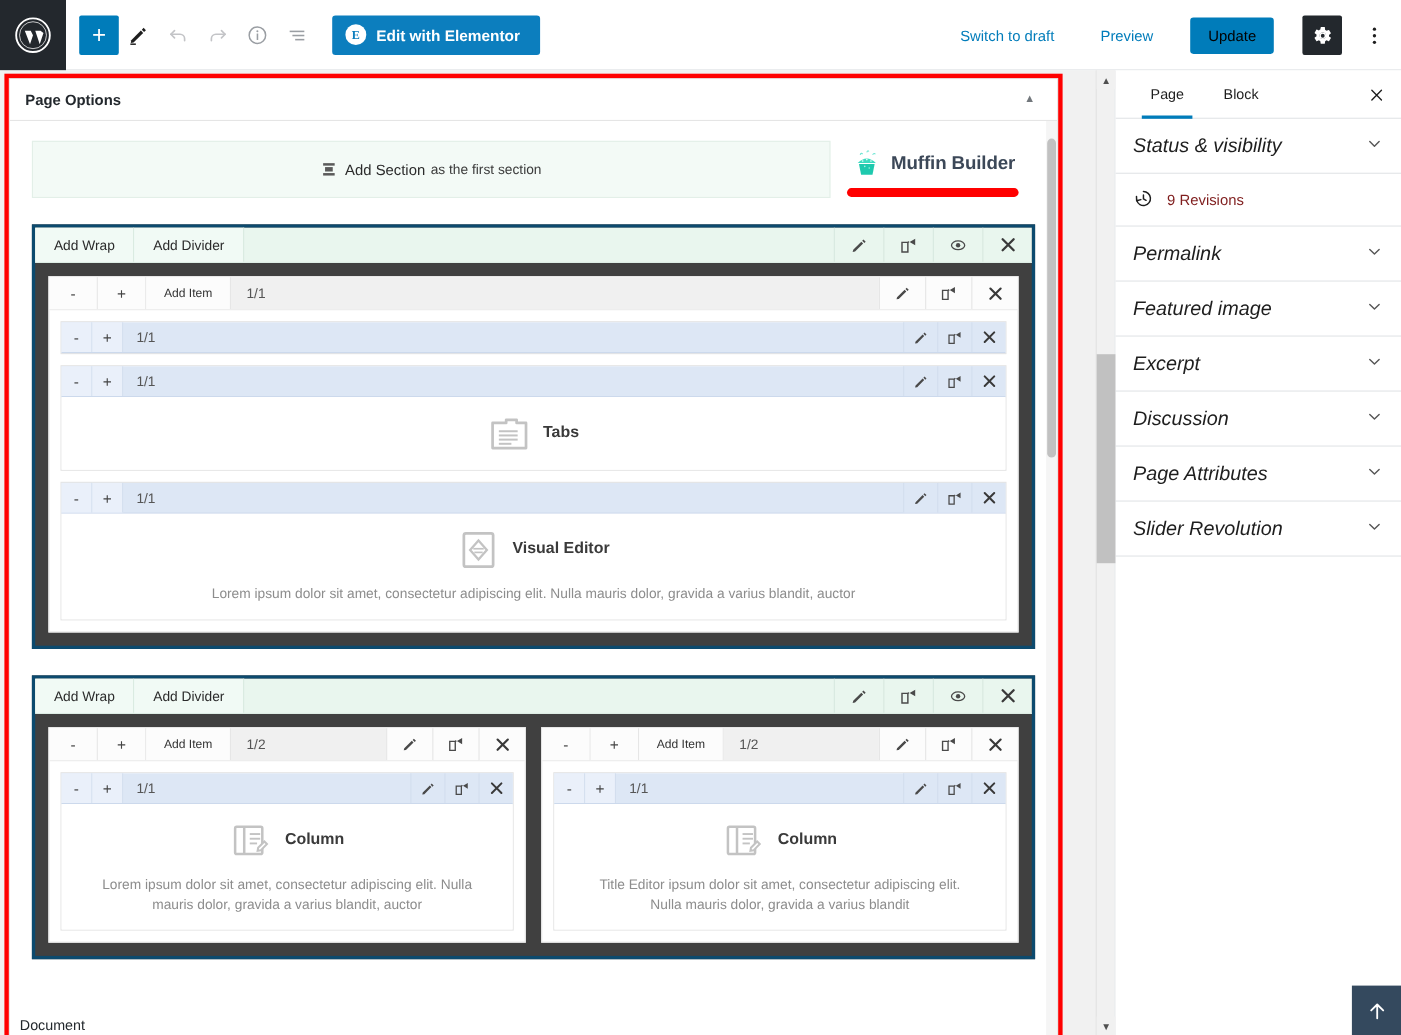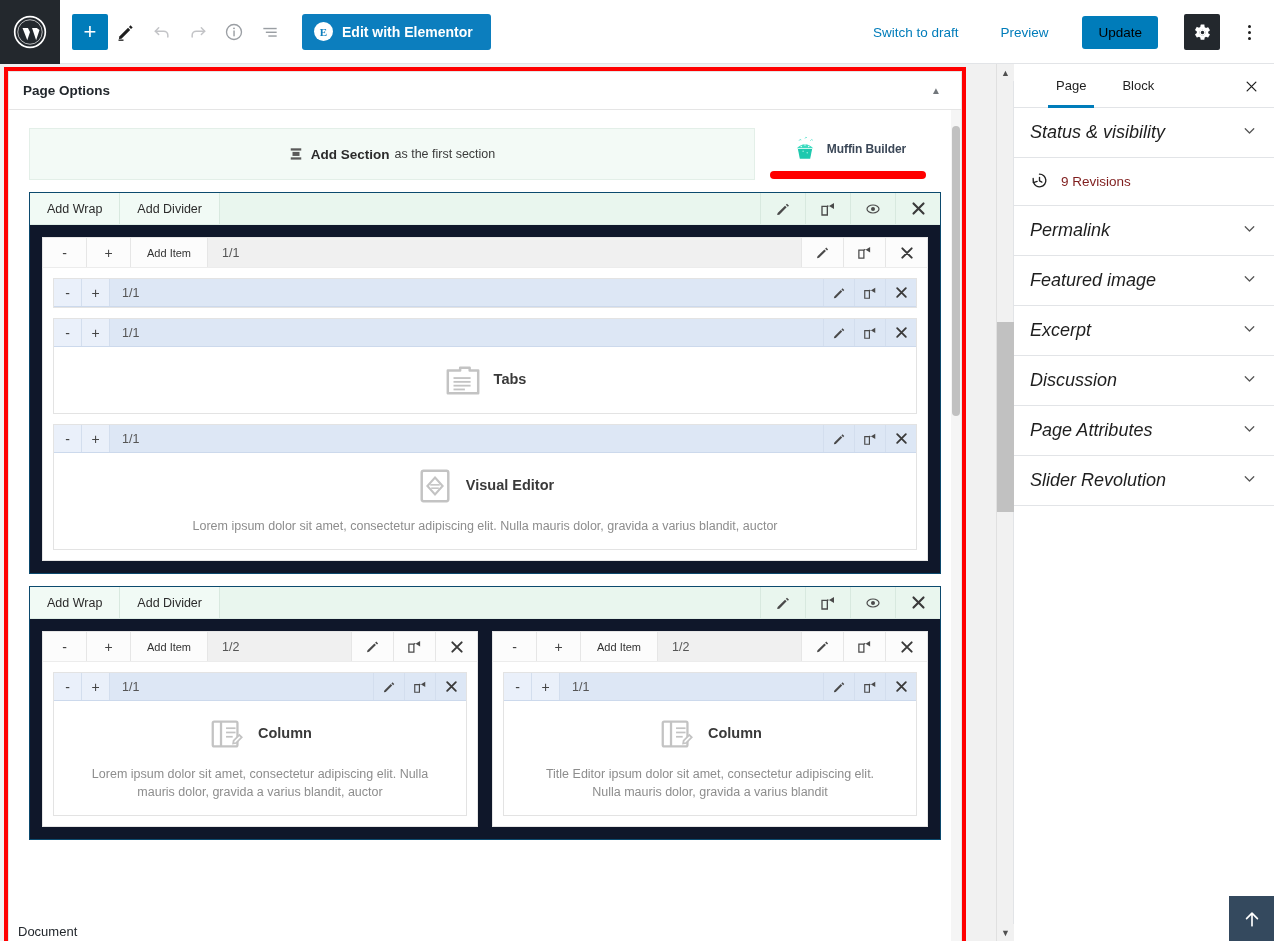--- a/index.html
+++ b/index.html
@@ -121,35 +121,35 @@
   }
 
   
   .addsec-row { display:flex; align-items:flex-start; gap: 0; }
   .addsec-bar {
     flex: 1; height: 52px; background: #f3faf6;
     border: 1px solid #e3efe8;
     display:flex; align-items:center; justify-content:center;
     cursor:pointer; font-size: 13.5px; color:#2b2b2b;
   }
-  .addsec-bar .strong { font-weight: 700; margin-left: 8px;}
+  .addsec-bar .strong { font-weight: 400; margin-left: 8px;}
   .addsec-bar .light { font-weight: 400; font-size: 12.5px; margin-left: 5px; color:#3b3b3b;}
   .sec-ico { width:14px; height:14px; display:inline-block; }
   .muffin-brand {
     width: 186px; flex: 0 0 186px;
     display:flex; flex-direction:column; align-items:center; justify-content:center;
     padding-top: 6px;
   }
   .muffin-row { display:flex; align-items:center; gap:7px; }
-  .muffin-txt { font-size: 12px; font-weight: 700; color:#3c4858; letter-spacing:-0.1px;}
+  .muffin-txt { font-size: 17px; font-weight: 700; color:#3c4858; letter-spacing:-0.1px;}
   .muffin-underline { width: 156px; height: 8px; background:#ff0000; border-radius: 4px; margin-top: 7px;}
 
   
   .section-block {
-    margin-top: 12px; border: 1px solid #0c4a6e; background:#0f172a;
+    margin-top: 24px; border: 3px solid #0c4a6e; background:#404040;
   }
   .section-bar {
     height: 32px; display:flex; align-items:stretch;
     background: #e9f6ee; border-bottom: 1px solid #dfeee6;
   }
   .sb-btn {
     padding: 0 17px; display:flex; align-items:center;
     font-size: 12.5px; color:#2b2b2b; cursor:pointer;
     border-right: 1px solid #d8e9df; background:#f1faf5;
   }
@@ -242,21 +242,21 @@
     background:#c1c1c1; cursor:pointer;
   }
 
   
   .sidebar {
     width: 261px; flex: 0 0 261px; height: 877px;
     background:#fff; border-left:1px solid #e2e4e7; overflow:hidden;
   }
   .sb-tabs {
     height: 44px; display:flex; align-items:center;
-    border-bottom: 1px solid #e2e4e7; padding-left: 24px; position:relative;
+    border-bottom: 1px solid #e2e4e7; padding-left: 14px; position:relative;
   }
   .sb-tab {
     font-size: 13px; color:#1e1e1e; padding: 0 18px; height: 44px;
     display:flex; align-items:center; cursor:pointer; position:relative;
   }
   .sb-tab.active::after {
     content:''; position:absolute; left: 10px; right: 10px; bottom: 0;
     height: 3px; background:#007cba;
   }
   .sb-close {

